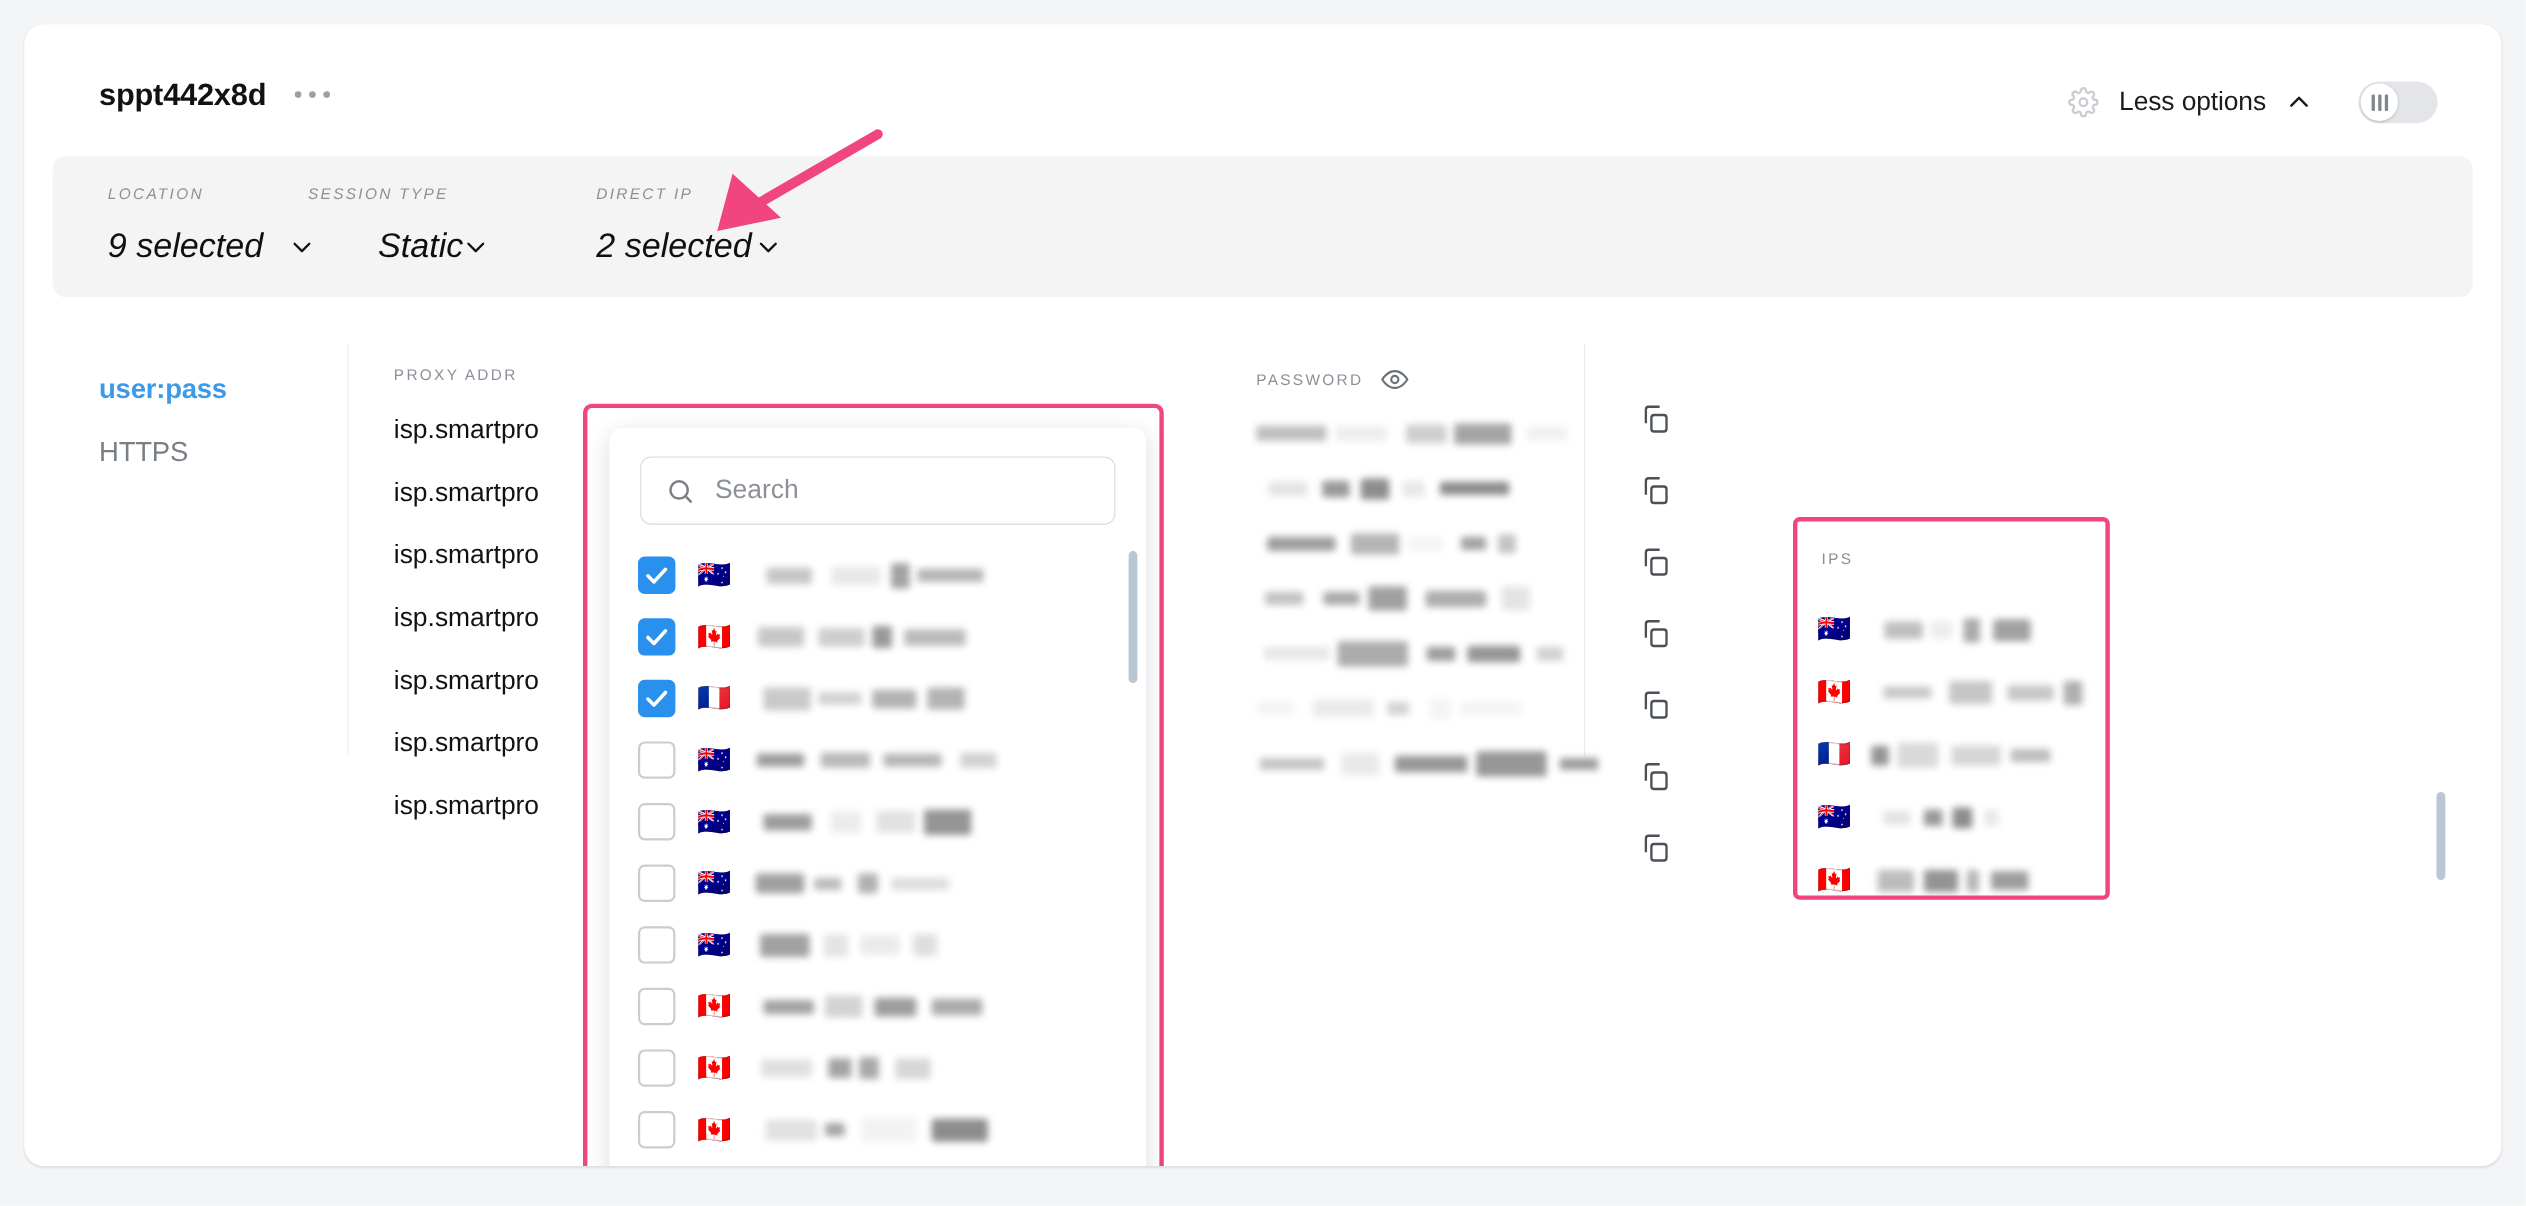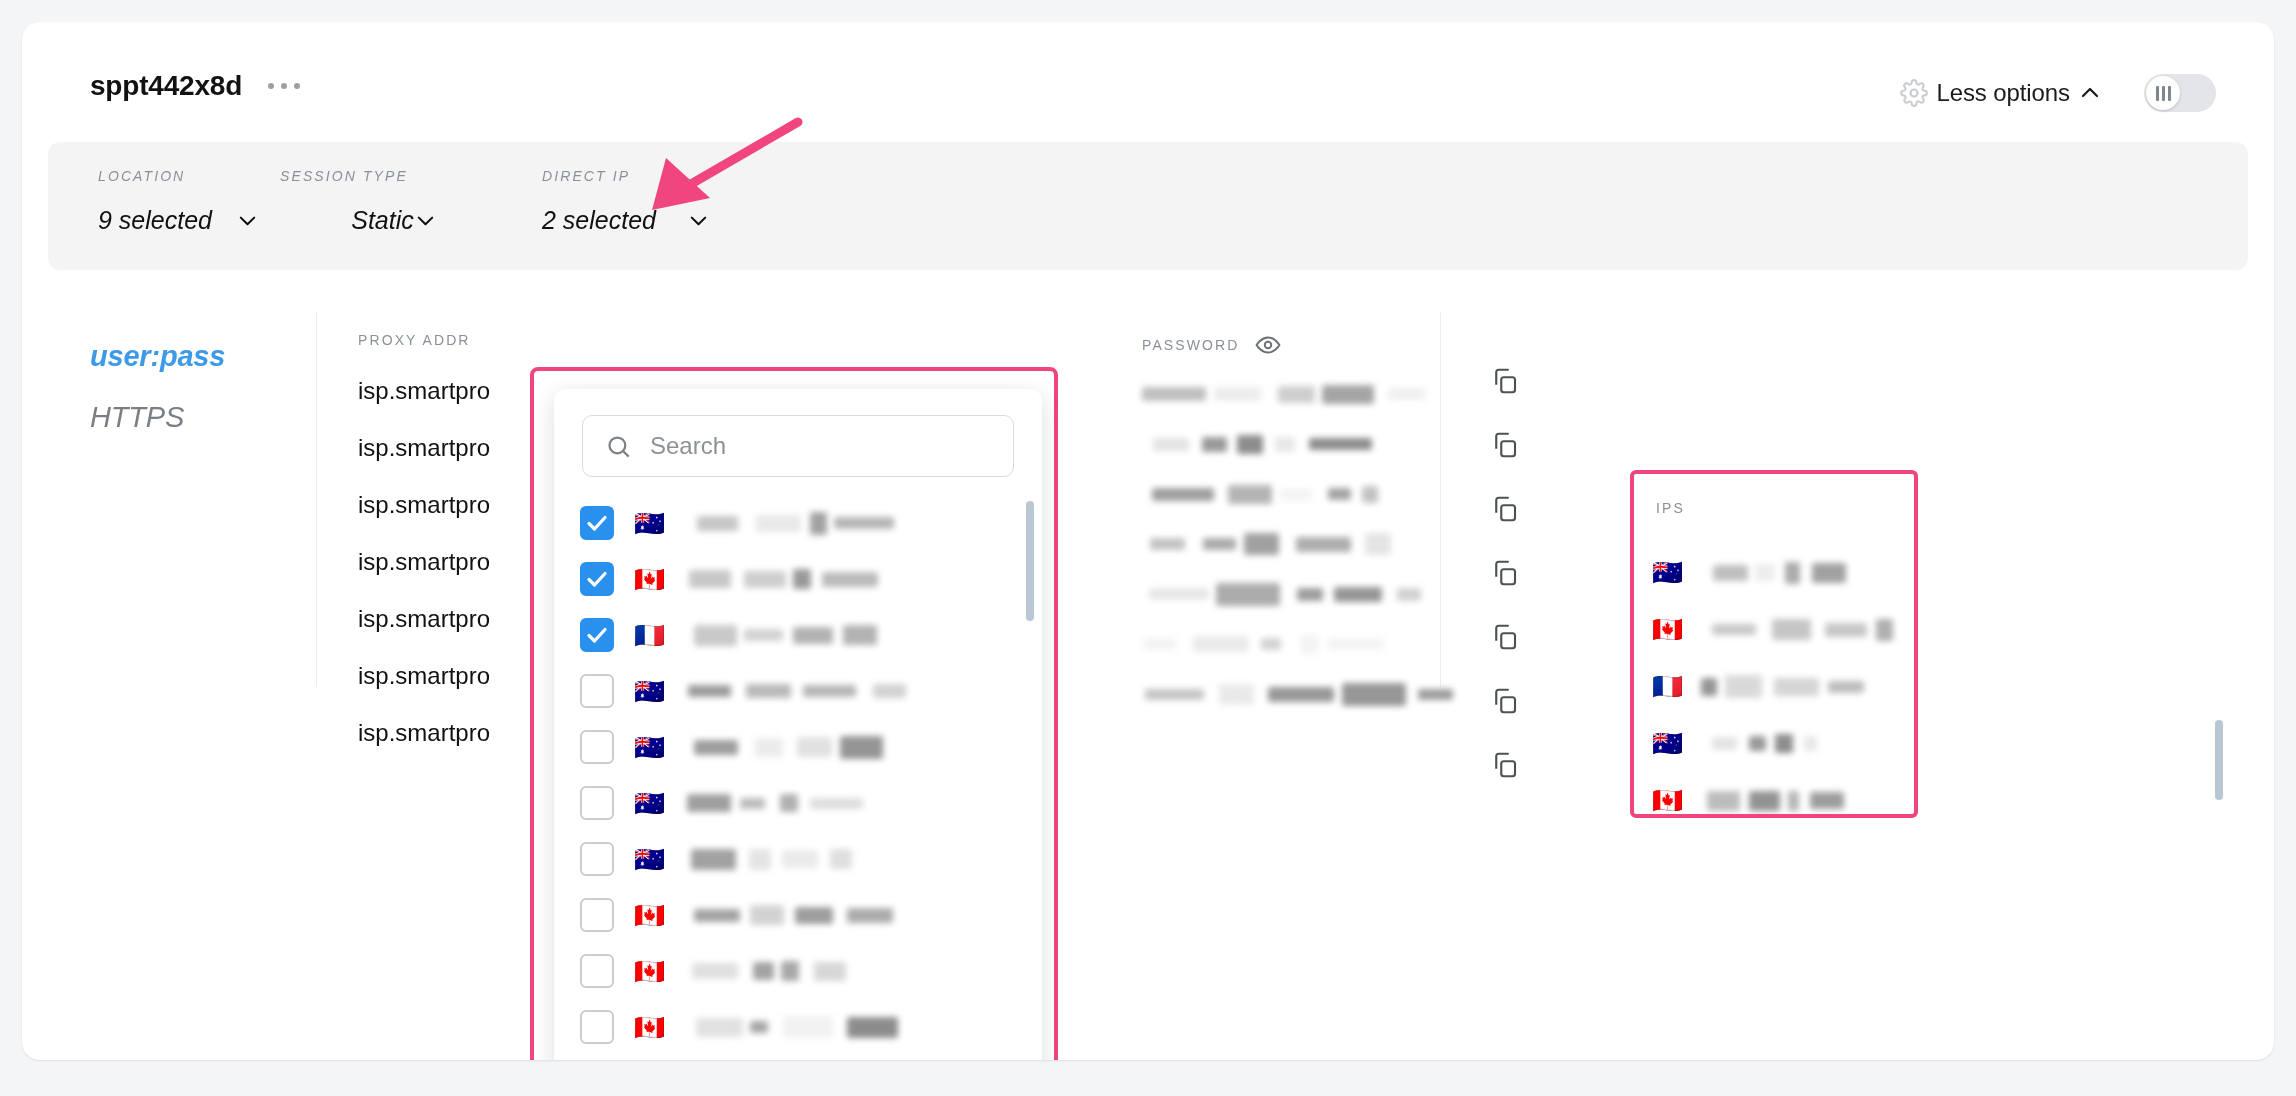--- a/index.html
+++ b/index.html
@@ -34,21 +34,21 @@
   .dots-menu {
     display: flex; align-items: center; gap: 7px; padding: 6px 2px; cursor: pointer;
   }
   .dots-menu i { width: 6px; height: 6px; border-radius: 50%; background: #9aa0a6; display:block; }
 
   .header-right {
     position: absolute; right: 58px; top: 52px;
     display: flex; align-items: center; gap: 42px;
   }
   .less-options {
-    display: flex; align-items: center; gap: 8px; cursor: pointer;
+    display: flex; align-items: center; gap: 18px; cursor: pointer;
   }
   .gear-icon { width: 28px; height: 28px; color: #c9cdd2; display: block; }
   .less-label { font-size: 24px; color: #1b1b1b; font-weight: 400; letter-spacing: -0.1px;}
   .chev-up { width: 24px; height: 24px; color: #1b1b1b; }
   .toggle {
     width: 72px; height: 38px; border-radius: 19px; background: #e3e5e8;
     position: relative; cursor: pointer; flex: none;
   }
   .toggle .knob {
     position: absolute; left: 2px; top: 2px; width: 34px; height: 34px;
@@ -63,34 +63,34 @@
     background: #f4f4f5; border-radius: 12px;
   }
   .filter-col { position: absolute; top: 26px; font-style: italic; }
   .filter-label {
     font-size: 14px; letter-spacing: 2.1px; color: #8a9099; font-weight: 400;
     text-transform: uppercase;
   }
   .filter-value-row {
     margin-top: 22px; display: flex; align-items: center; cursor: pointer;
   }
-  .filter-value { font-size: 25px; color: #101010; }
+  .filter-value { font-size: 31px; color: #101010; }
   .chev-down { width: 23px; height: 23px; color: #101010; flex: none; }
   .fc-location { left: 50px; width: 200px; }
   .fc-location .filter-value-row { justify-content: flex-start; gap: 24px; }
   .fc-session  { left: 232px; width: 228px; }
   .fc-session  .filter-value-row { justify-content: center; }
   .fc-direct   { left: 462px; width: 168px; margin-left: 32px; }
   .fc-direct   .filter-value-row { justify-content: space-between; }
 
   
   .body-area { position: absolute; left: 0; top: 248px; right: 0; bottom: 0; }
   .tabs { position: absolute; left: 68px; top: 56px; width: 200px; }
   .tab {
-    font-size: 29px; color: #7a7f86; padding: 14px 0; cursor: pointer; letter-spacing: -0.2px; font-style: italic;
+    font-size: 25px; color: #7a7f86; padding: 14px 0; cursor: pointer; letter-spacing: -0.2px;
   }
   .tab.active { color: #3d9ae8; font-weight: 700; }
   .v-divider {
     position: absolute; left: 294px; top: 42px; width: 1px; height: 375px; background: #ececee;
   }
 
   
   .table-head-label {
     font-size: 14px; letter-spacing: 2.1px; color: #8a9099; text-transform: uppercase;
   }

